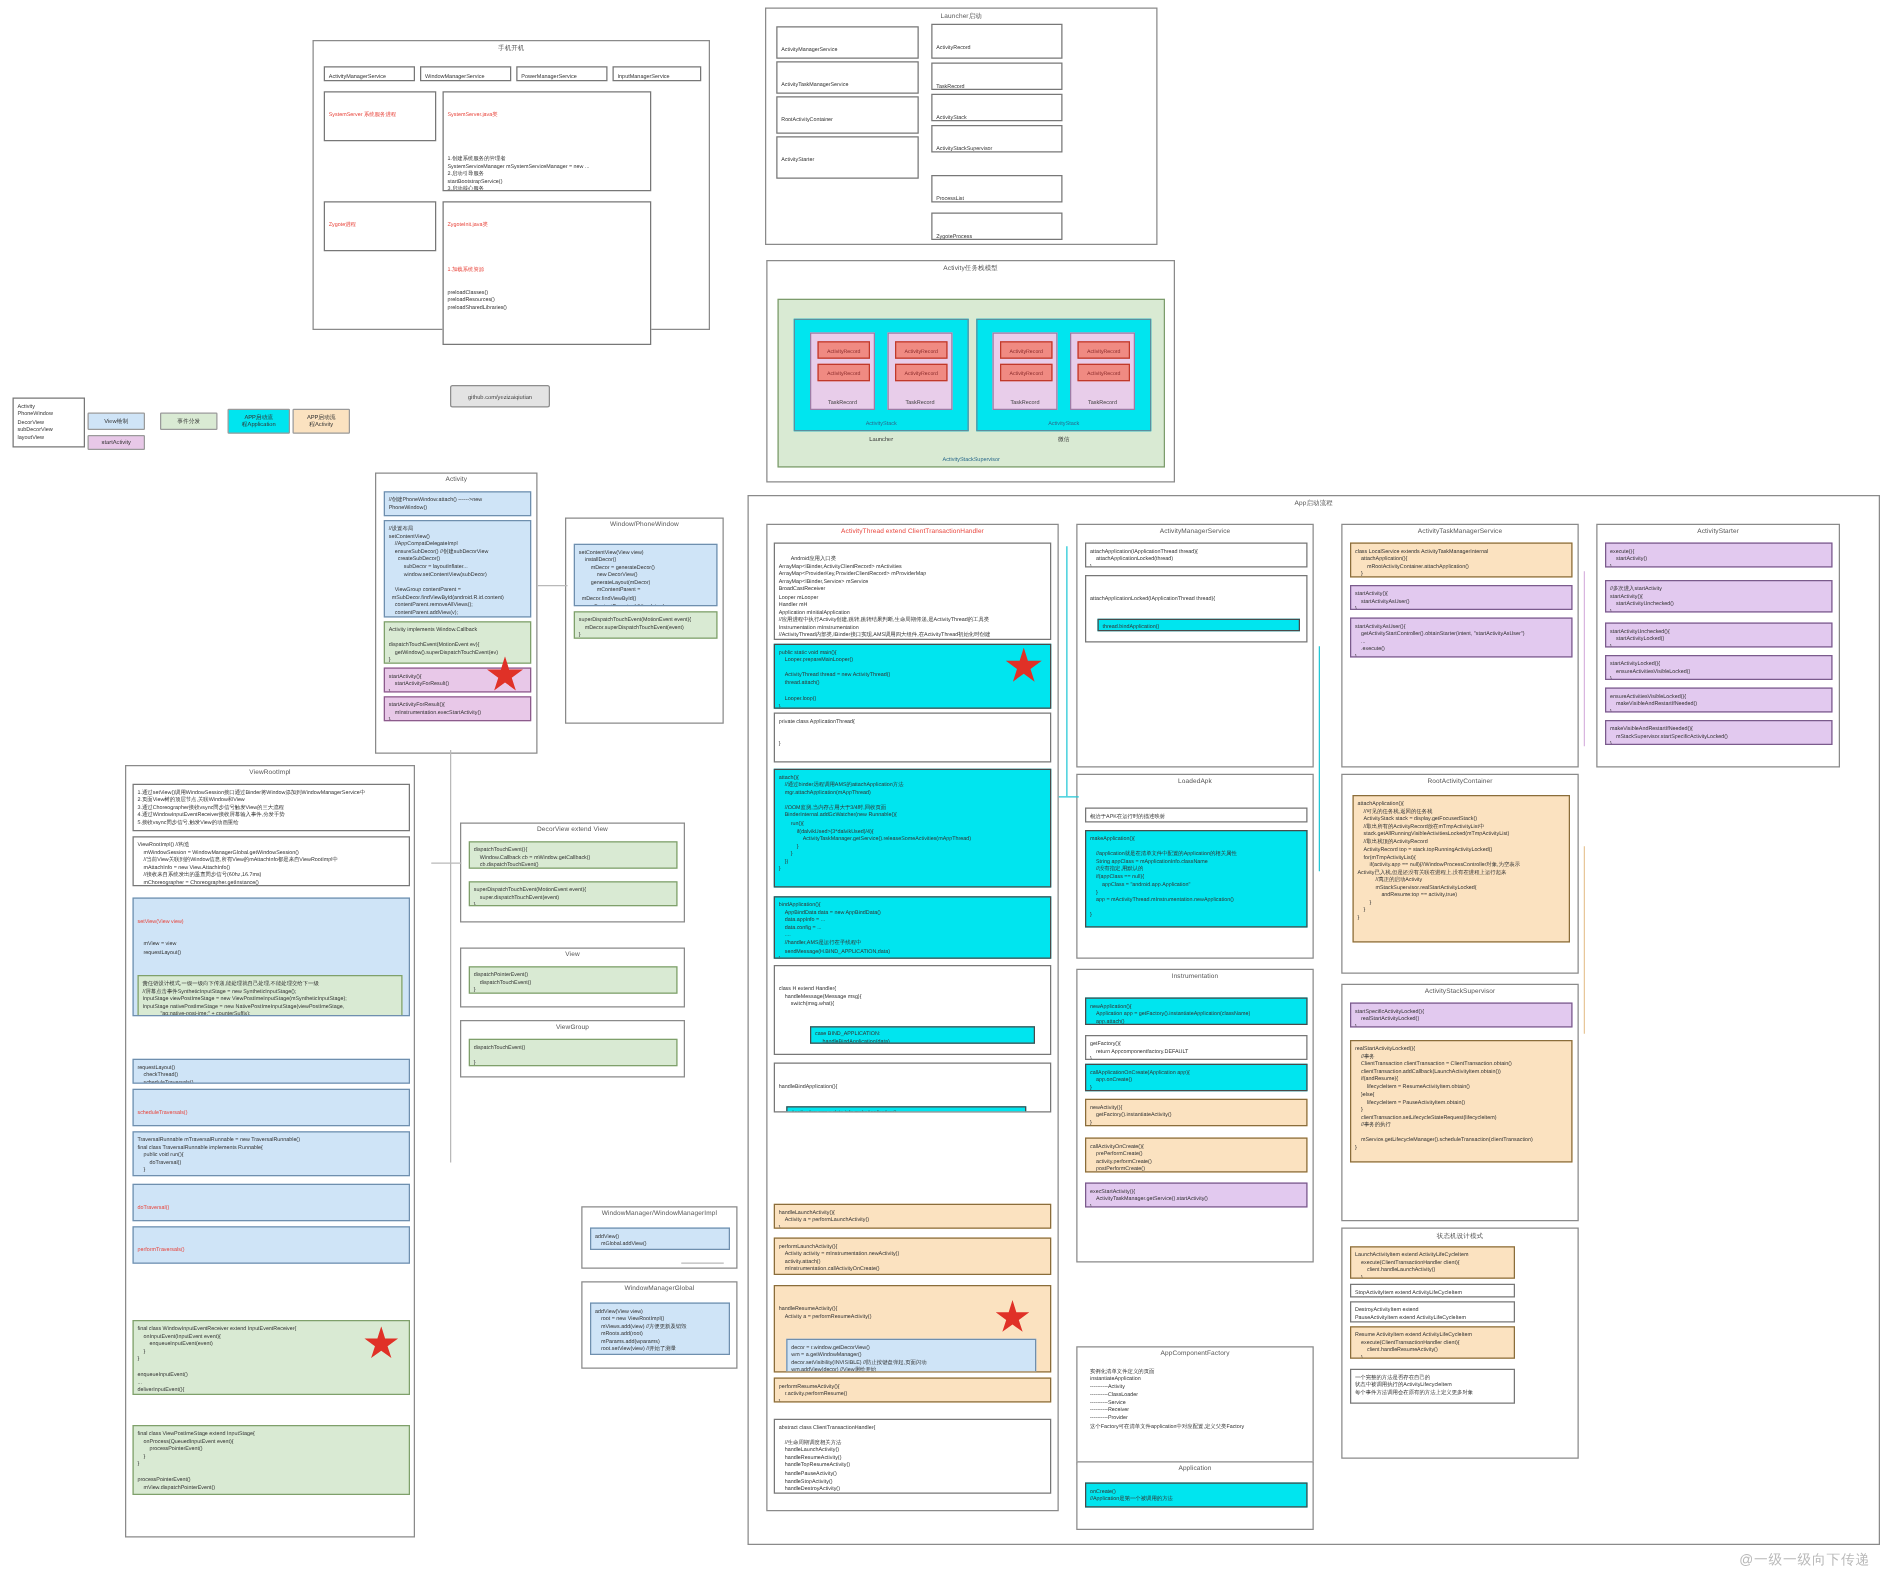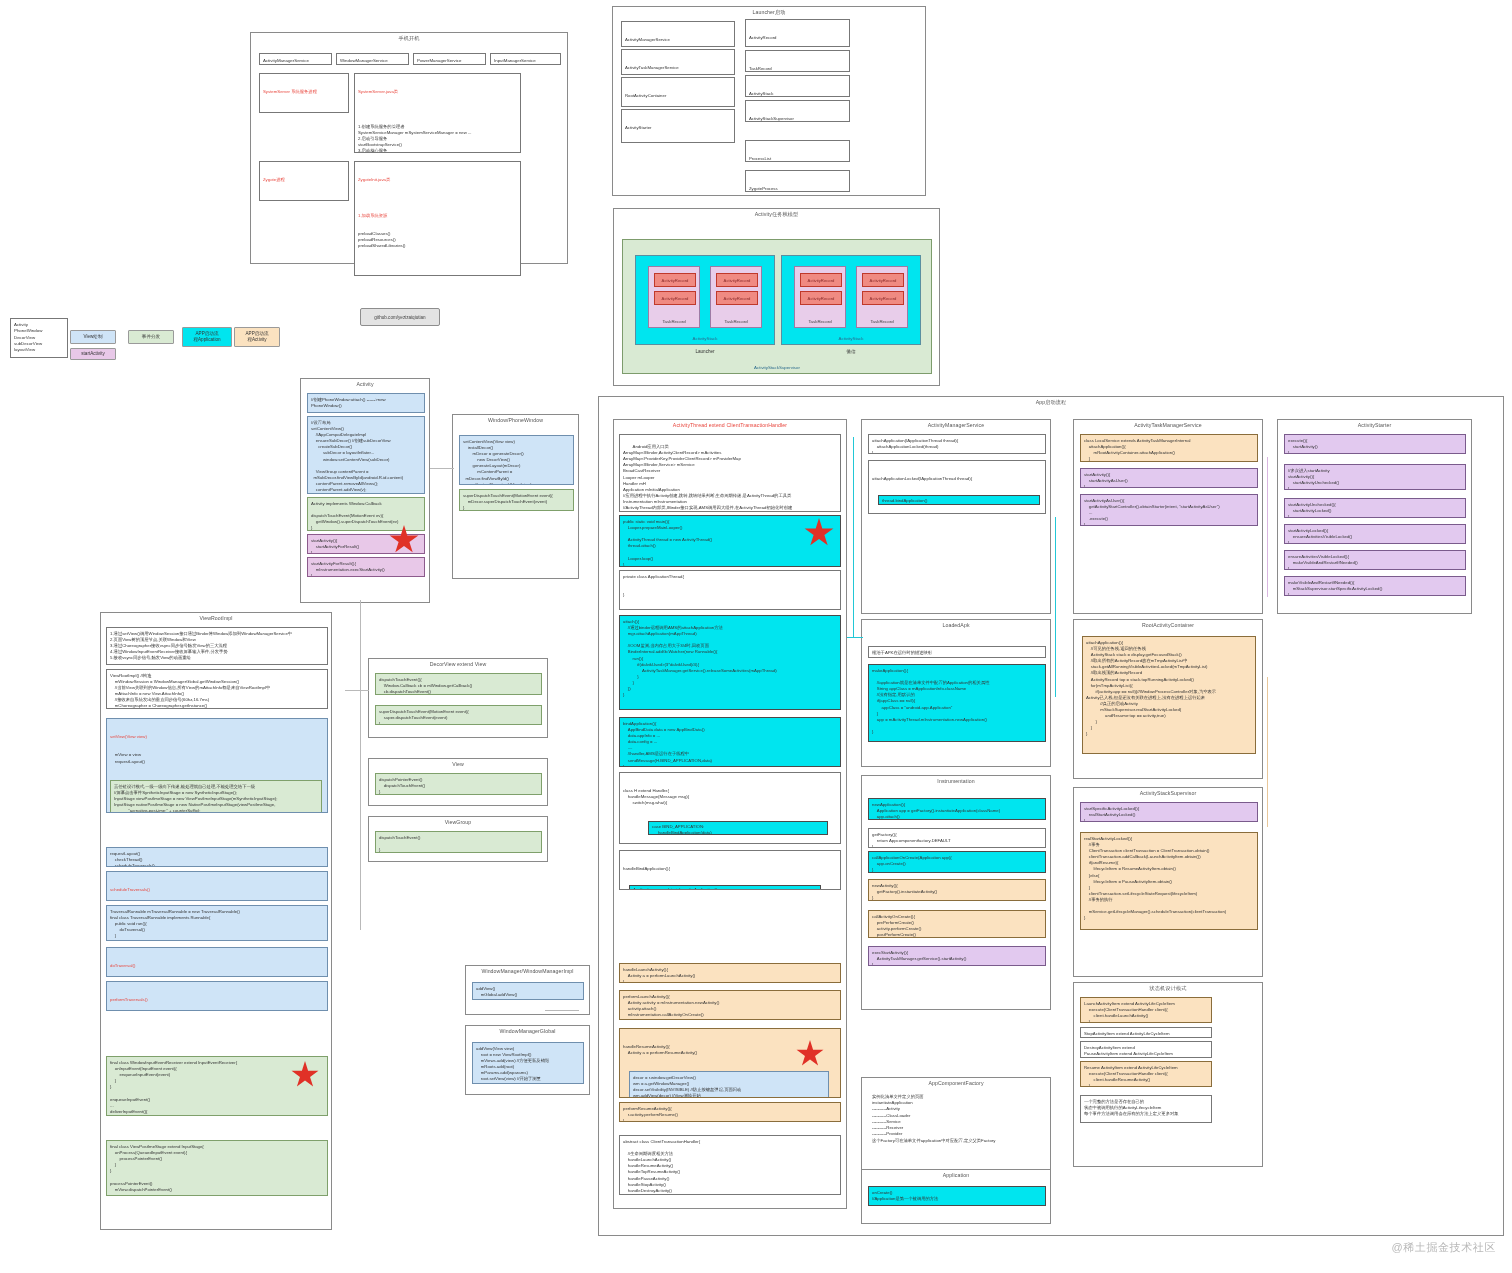--- a/index.html
+++ b/index.html
@@ -739,14 +739,14 @@
     <div class="conn v cy" style="left:456px;top:120px;height:180px;"></div>
     <div class="conn v pk" style="left:668px;top:60px;height:140px;"></div>
     <div class="conn v og" style="left:668px;top:280px;height:150px;"></div>
   </div>
 
   <div class="conn h" style="left:430px;top:468px;width:24px;"></div>
   <div class="conn h" style="left:345px;top:690px;width:24px;"></div>
   <div class="conn v" style="left:360px;top:600px;height:330px;"></div>
   <div class="conn h" style="left:545px;top:1010px;width:34px;"></div>
 
-  <div class="watermark">@稀土掘金技术社区</div>
+  <div class="watermark">@一级一级向下传递</div>
 </div>
 
 </body></html>

